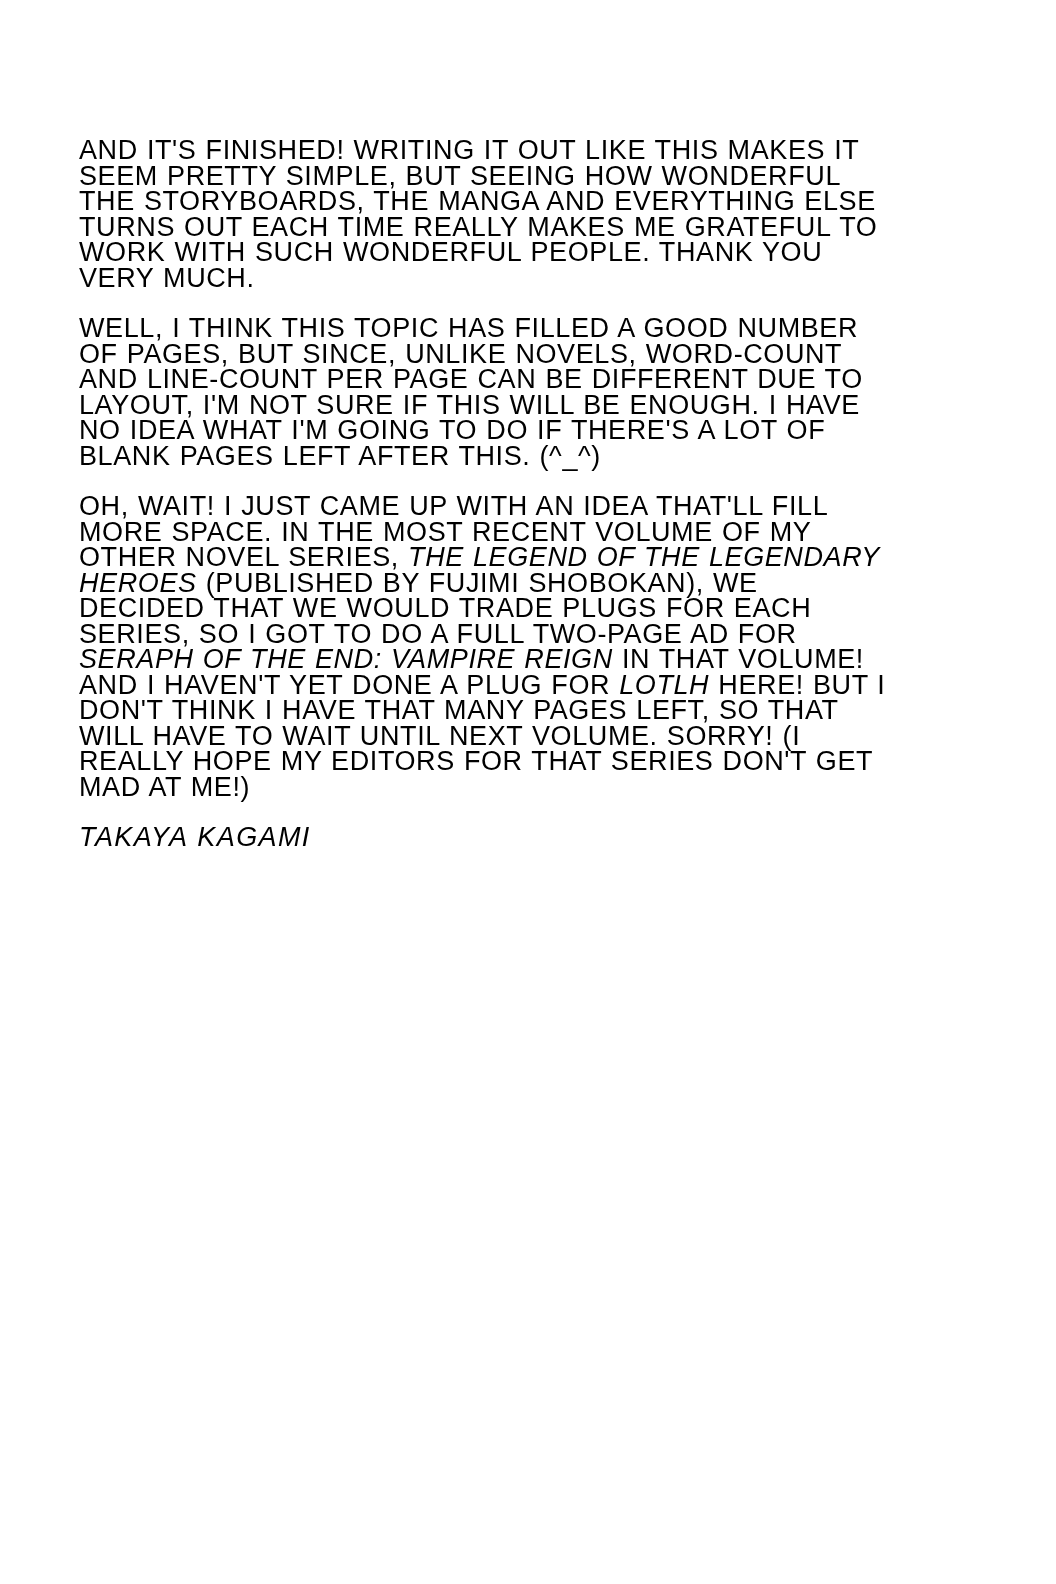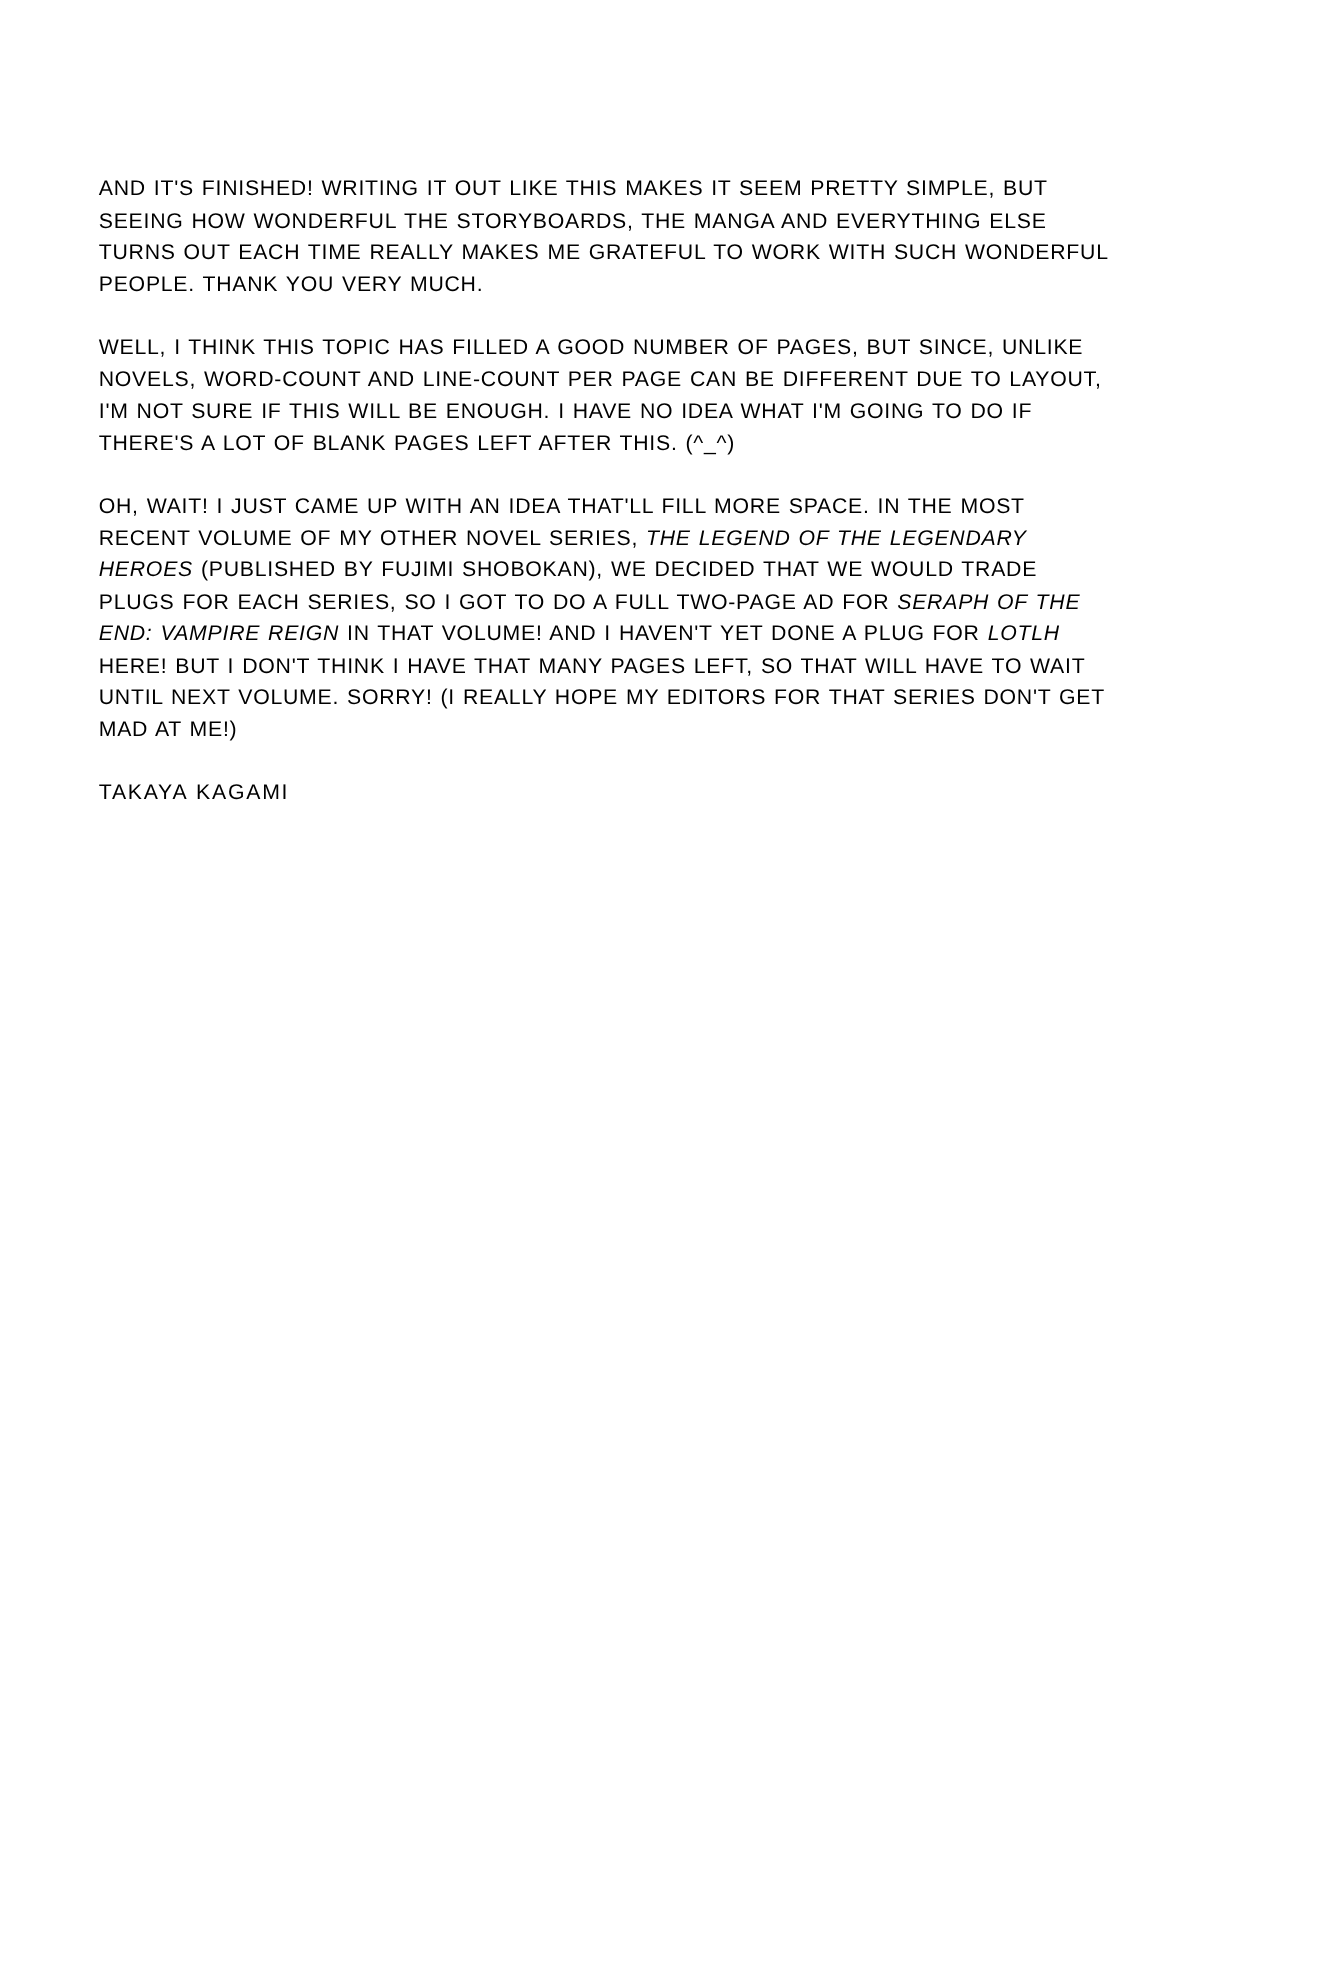--- a/index.html
+++ b/index.html
@@ -23,30 +23,31 @@
     height: 1584px;
     background: #ffffff;
   }
   .content {
     position: absolute;
     left: 79px;
     top: 138px;
     width: 812px;
   }
   .para {
-    font-size: 17px;
+    font-size: 27px;
     line-height: 25.5px;
     letter-spacing: 0.6px;
     text-transform: uppercase;
     font-weight: 500;
     margin: 0 0 25px 0;
     word-spacing: 1px;
   }
   .para:last-child {
     margin-bottom: 0;
+    font-style: italic;
   }
   .para.sig {
     letter-spacing: 1.4px;
   }
   em {
     font-style: italic;
   }
 </style>
 </head>
 <body>

